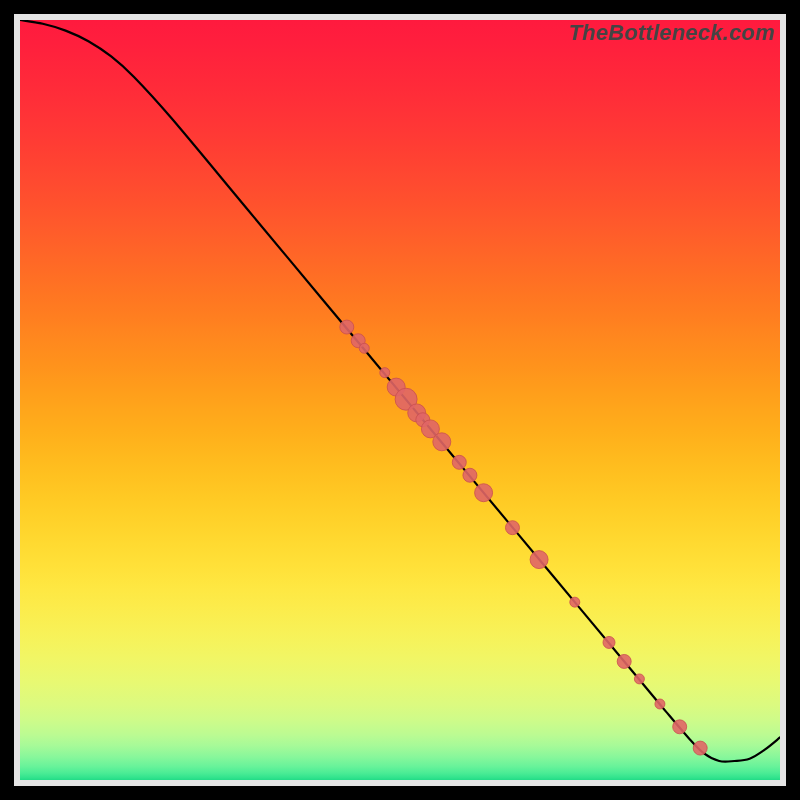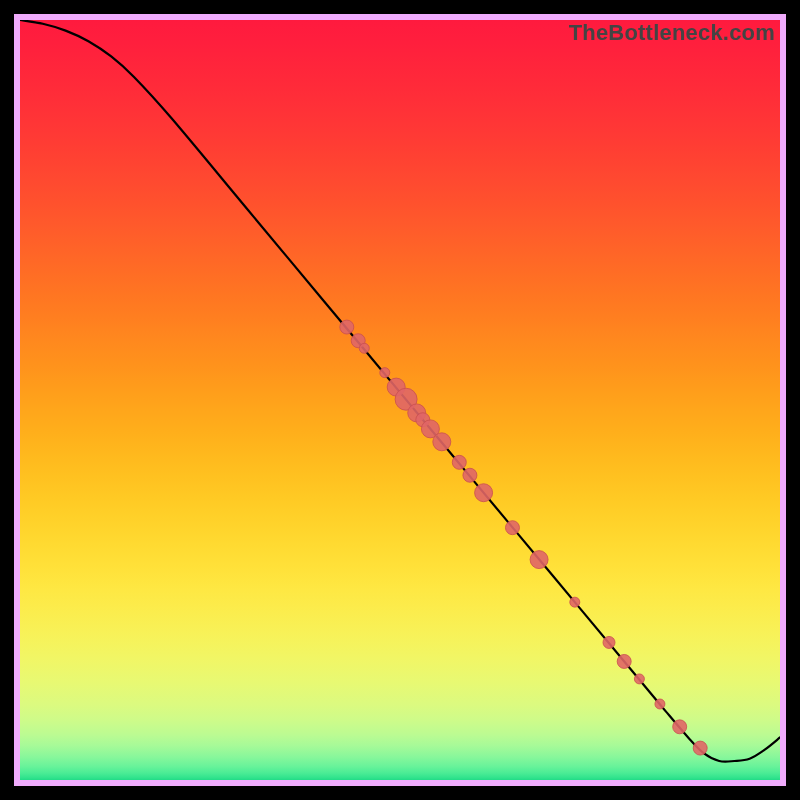--- a/index.html
+++ b/index.html
@@ -9,21 +9,22 @@
     height: 800px;
     background: #000;
     overflow: hidden;
   }
   .frame {
     position: absolute;
     left: 14px;
     top: 14px;
     width: 772px;
     height: 772px;
-    background: #f0abfc;
+    background: #e5e5e5;
+    font-style: italic;
   }
   .plot {
     position: absolute;
     left: 6px;
     top: 6px;
     width: 760px;
     height: 760px;
     overflow: hidden;
   }
   .grad {

